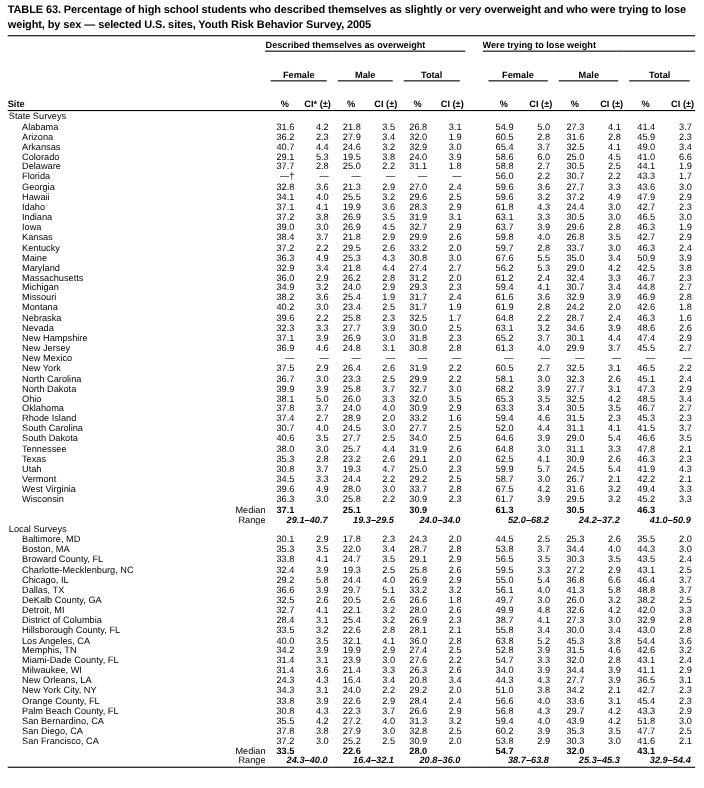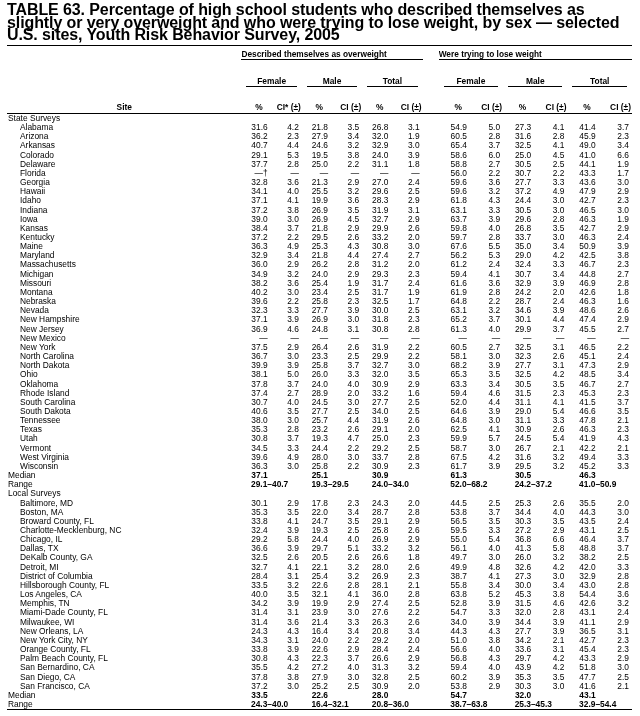--- a/index.html
+++ b/index.html
@@ -1,32 +1,32 @@
 <!DOCTYPE html>
 <html><head>
 <meta charset="utf-8">
 <style>
   html,body{margin:0;padding:0;background:#fff;color:#000;}
   body{width:640px;height:716px;font-family:"Liberation Sans",sans-serif;box-sizing:border-box;padding:4px 8px 0 7px;}
-  .title{font-weight:bold;font-size:16px;line-height:12.5px;letter-spacing:-0.1px;
+  .title{font-weight:bold;font-size:10px;line-height:12.5px;letter-spacing:-0.1px;
          border-bottom:1.5px solid #000;padding-bottom:3px;margin-bottom:1px;}
   table{border-collapse:collapse;table-layout:fixed;width:625px;}
   th,td{padding:0;margin:0;font-size:8.4px;line-height:9.15px;height:9.15px;white-space:nowrap;overflow:hidden;}
   thead th{font-weight:bold;}
   th.grp{text-align:left;border-bottom:1px solid #000;padding-top:3px;font-size:8.3px;}
   th.sub span{display:block;text-align:center;border-bottom:1px solid #000;margin:16px 5px;padding-top:1px;}
   tr.colrow th{border-bottom:1px solid #000;padding-bottom:1px;}
-  th.siteh{text-align:center;vertical-align:bottom;}
+  th.siteh{text-align:left;vertical-align:bottom;}
   th.pct{text-align:right;padding-right:8px;}
   th.ci{text-align:right;padding-right:1px;margin-top:40px;}
   td.site{text-align:left;padding-left:13px;}
   tr.section td.site,tr.stat td.site{padding-left:1px;font-weight:normal;}
   td.num{text-align:right;padding-right:3px;}
-  td.rng{text-align:center;font-weight:bold;padding-right:4px;}
-  tr.stat td{font-weight:bold;}
+  td.rng{text-align:center;font-weight:bold;padding-right:4px;font-style:italic;}
+  tr.stat td{font-weight:bold;text-align:right;}
   tbody tr.last td{border-bottom:1.5px solid #000;}
   tbody{border-bottom:1.5px solid #000;}
   .footnotes{margin-top:21px;font-size:13px;line-height:10.5px;}
   .sp{width:16px;}
 </style>
 </head>
 <body>
 
 <div class="page">
   <div class="title">TABLE 63. Percentage of high school students who described themselves as slightly or very overweight and who were trying to lose weight, by sex — selected U.S. sites, Youth Risk Behavior Survey, 2005</div>

